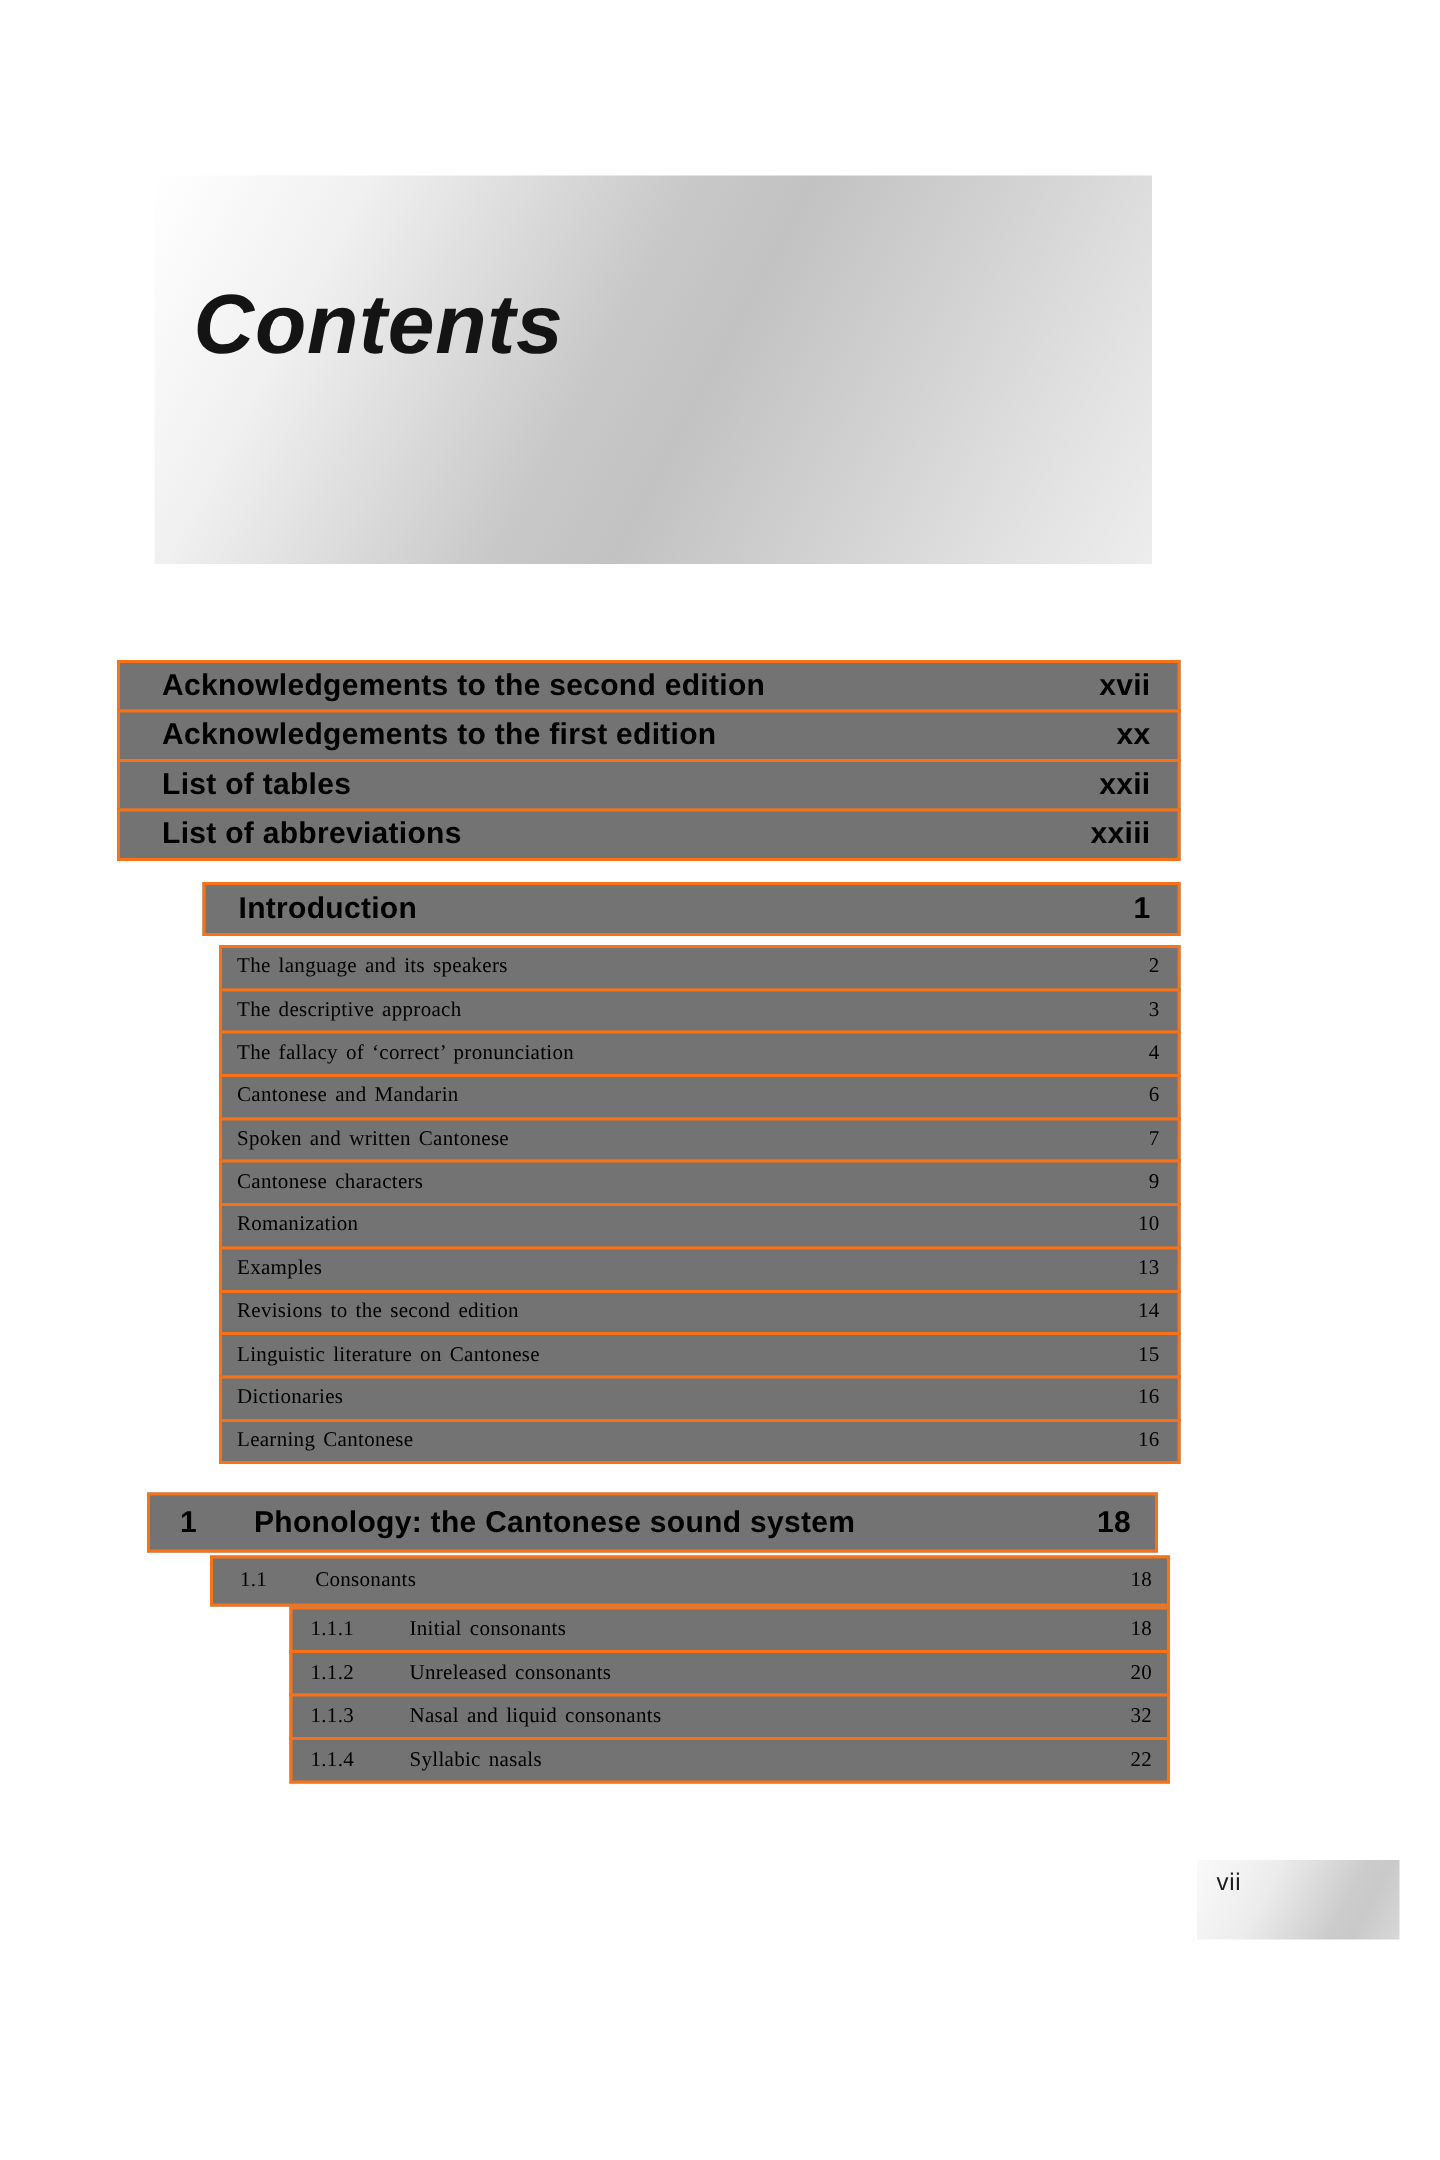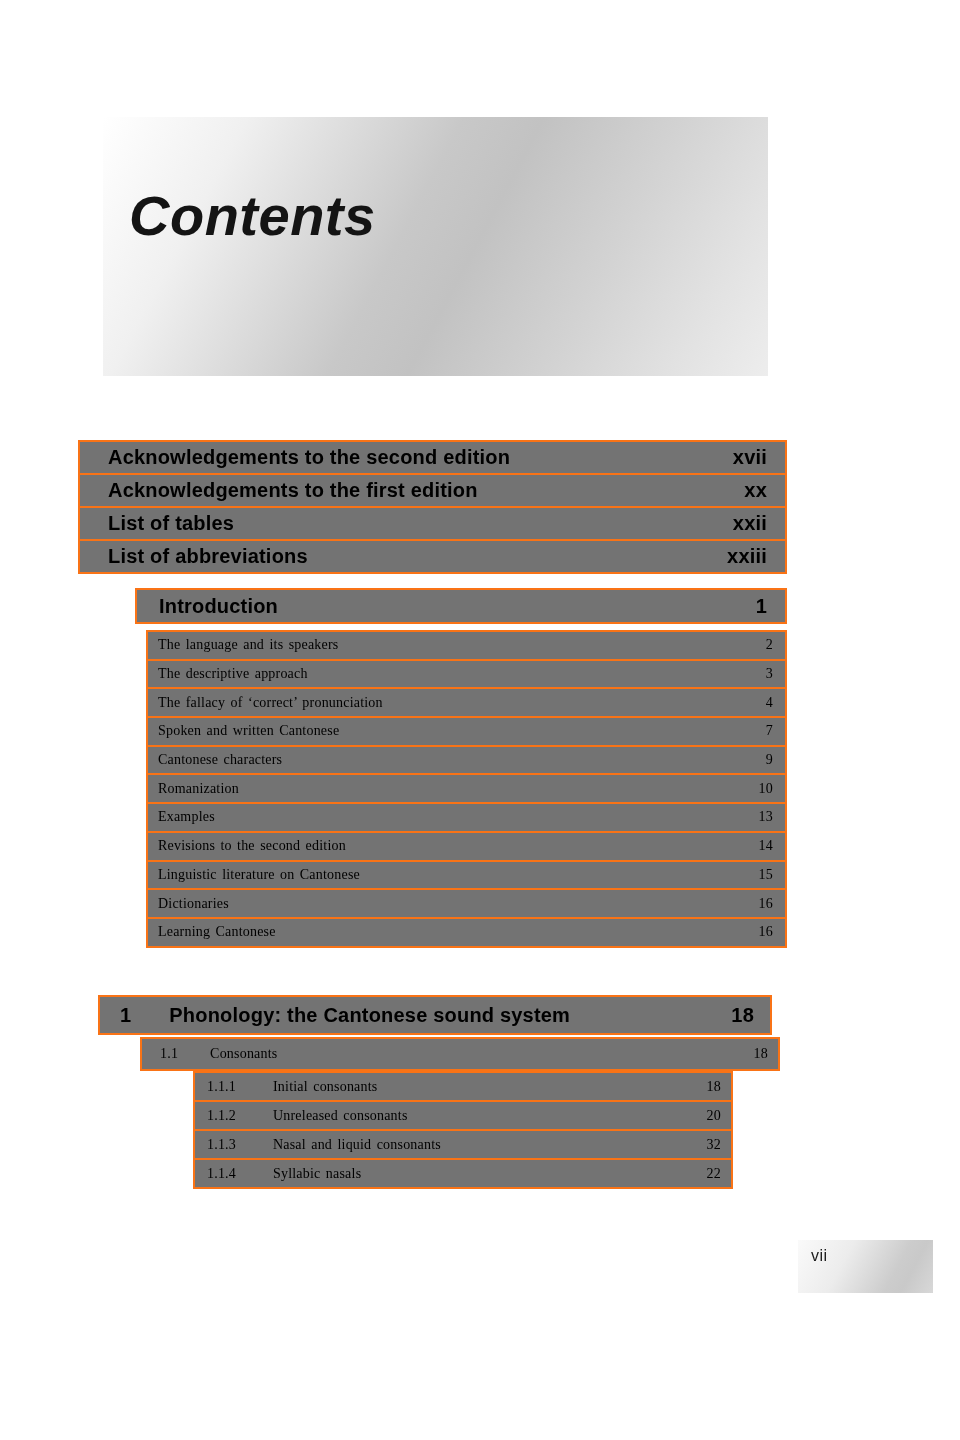--- a/index.html
+++ b/index.html
@@ -50,21 +50,21 @@
     padding:0 16px 0 20px;
   }
   .chapter-header .num { margin-right:38px; }
 
   .section-row {
     position:absolute; left:140px; top:1037px; width:640px; height:34px;
     padding:0 10px 0 18px;
   }
   .section-row .num { margin-right:32px; }
 
-  .subsections { position:absolute; left:193px; top:1071px; width:540px; }
+  .subsections { position:absolute; left:193px; top:1071px; width:587px; }
   .subsections .row { height:31px; padding:0 10px 0 12px; }
   .subsections .num { width:66px; flex:0 0 66px; }
 
   
   .footer-banner {
     position:absolute; left:798px; top:1240px; width:135px; height:53px;
     background:linear-gradient(118deg,
       #fafafa 0%, #ececec 35%, #cccccc 70%, #c9c9c9 80%, #d8d8d8 100%);
   }
   .footer-banner .pagenum {
@@ -108,20 +108,24 @@
       <span class="label">The language and its speakers</span>
       <span class="pg">2</span>
     </div>
     <div class="row serif-row">
       <span class="label">The descriptive approach</span>
       <span class="pg">3</span>
     </div>
     <div class="row serif-row">
       <span class="label">The fallacy of ‘correct’ pronunciation</span>
       <span class="pg">4</span>
+    </div>
+    <div class="row serif-row">
+      <span class="label">Cantonese and Mandarin</span>
+      <span class="pg">6</span>
     </div>
     <div class="row serif-row">
       <span class="label">Spoken and written Cantonese</span>
       <span class="pg">7</span>
     </div>
     <div class="row serif-row">
       <span class="label">Cantonese characters</span>
       <span class="pg">9</span>
     </div>
     <div class="row serif-row">

